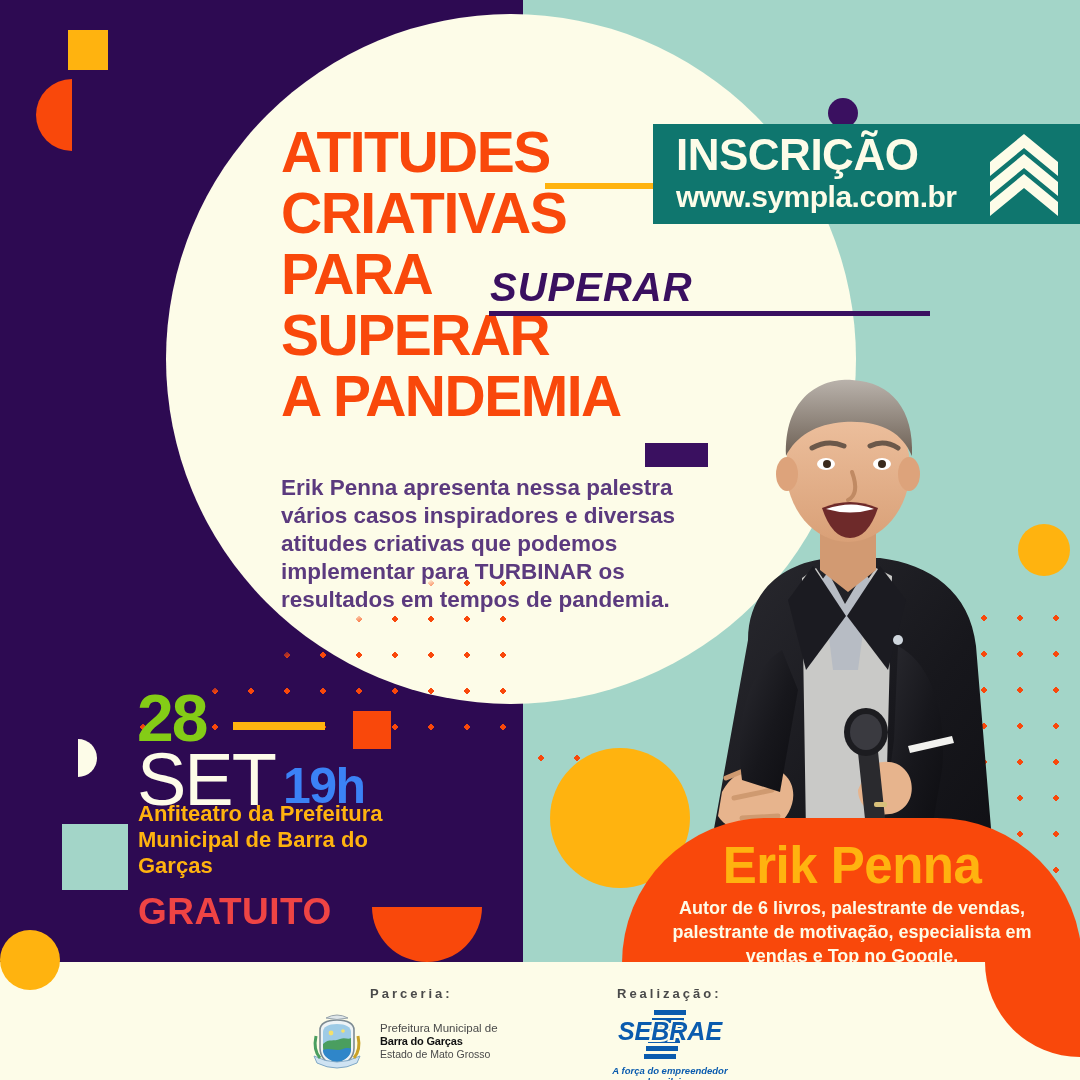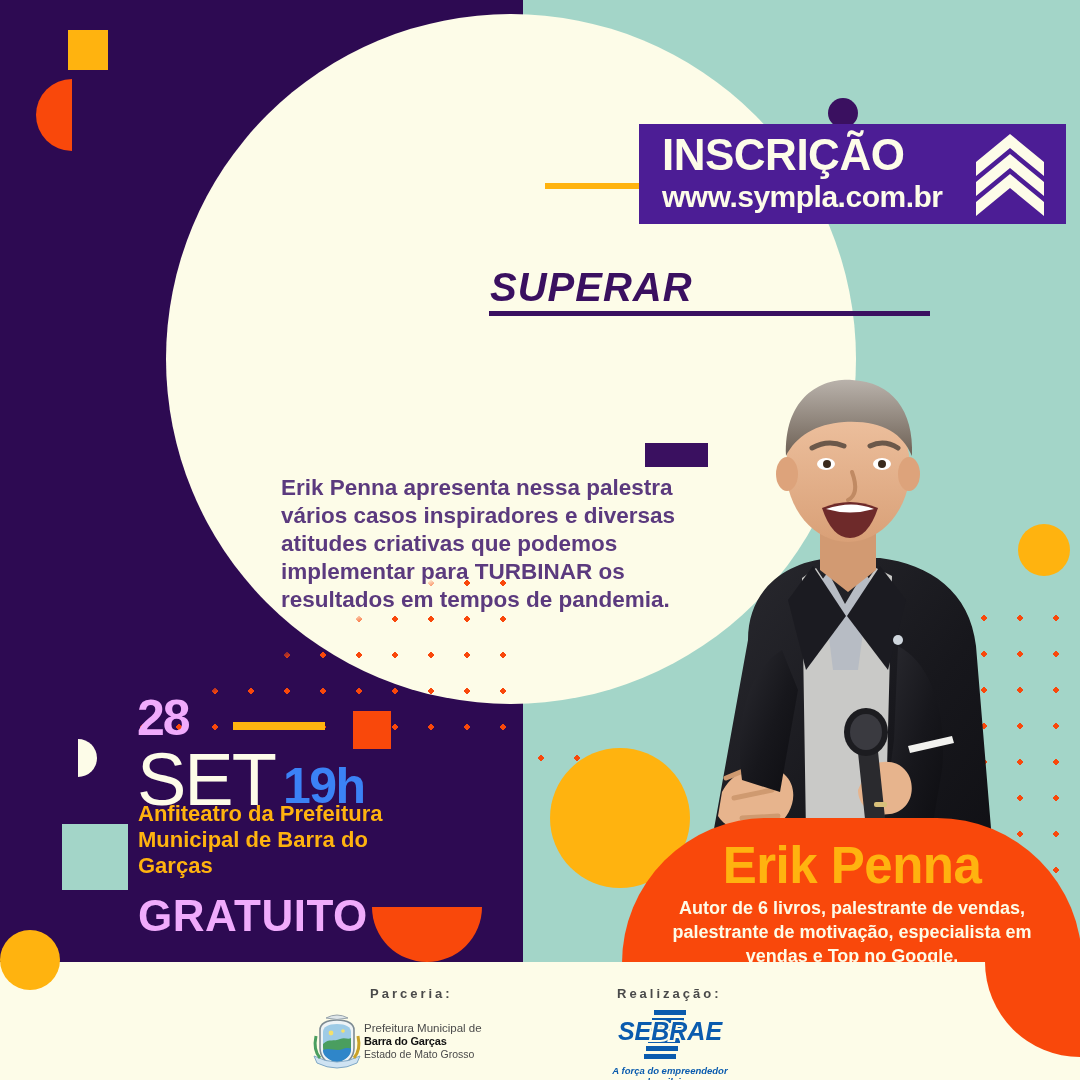--- a/index.html
+++ b/index.html
@@ -75,52 +75,52 @@
   #palestra-rule{left:489px;top:311px;width:441px;height:5px;background:#3A1060;}
 
   
   #desc{
     left:281px;top:474px;width:400px;color:#5B3A7E;
     font-size:22.5px;font-weight:700;line-height:28px;
   }
 
   
   #reg-banner{
-    left:639px;top:124px;width:427px;height:100px;background:#4c1d95;
+    left:653px;top:124px;width:427px;height:100px;background:#0f766e;
   }
   #reg-title{
     position:absolute;left:23px;top:6px;color:#FDFCE8;
     font-size:44px;font-weight:800;letter-spacing:-0.5px;
   }
   #reg-url{
     position:absolute;left:23px;top:56px;color:#FDFCE8;
     font-size:30px;font-weight:700;letter-spacing:-0.5px;
   }
   #reg-chevrons{position:absolute;right:18px;top:8px;width:76px;height:84px;}
 
   
   #date-day{
-    left:137px;top:681px;color:#f0abfc;font-size:50px;font-weight:800;
+    left:137px;top:681px;color:#84cc16;font-size:66px;font-weight:800;
     letter-spacing:-2px;line-height:74px;
   }
   #date-rule{left:233px;top:722px;width:92px;height:8px;background:#FFB30F;}
   #date-month{
     left:137px;top:743px;color:#FDFCE8;font-size:74px;font-weight:400;
     letter-spacing:-2px;line-height:74px;
   }
   #date-time{
     left:283px;top:757px;color:#3b82f6;font-size:50px;font-weight:800;
     letter-spacing:-1.5px;
   }
   #venue{
     left:138px;top:801px;width:290px;color:#FFB30F;
     font-size:22px;font-weight:800;line-height:26px;
   }
   #free-label{
-    left:138px;top:891px;color:#f0abfc;font-size:44px;font-weight:800;
+    left:138px;top:891px;color:#ef4444;font-size:37px;font-weight:800;
     letter-spacing:0.5px;
   }
 
   
   #speaker-photo{left:630px;top:340px;width:420px;height:622px;}
 
   
   #speaker-badge{
     left:622px;top:818px;width:460px;height:290px;background:#F9480B;
     border-radius:230px 230px 230px 230px;overflow:hidden;
@@ -138,21 +138,21 @@
     border-radius:0 0 0 120px;
   }
 
   
   .foot-kicker{
     color:#4A4A4A;font-size:13px;font-weight:600;letter-spacing:3px;
   }
   #foot-parceria-label{left:370px;top:986px;}
   #foot-realizacao-label{left:617px;top:986px;}
 
-  #foot-pref{left:310px;top:1012px;display:flex;align-items:center;gap:0;}
+  #foot-pref{left:310px;top:1012px;display:flex;align-items:center;gap:16px;}
   #foot-pref-text{line-height:1.22;}
   #pref-l1{font-size:11.5px;color:#4A4A4A;}
   #pref-l2{font-size:11px;color:#111;font-weight:800;letter-spacing:-0.2px;}
   #pref-l3{font-size:10.5px;color:#4A4A4A;}
 
   #foot-sebrae{left:600px;top:1008px;text-align:center;width:140px;}
   #sebrae-tagline{
     color:#0A5BAE;font-size:9.5px;font-weight:700;font-style:italic;
     margin-top:5px;
   }
@@ -169,20 +169,27 @@
   <div class="abs" id="deco-yellow-square"></div>
   <div class="abs" id="deco-orange-halfcircle"></div>
   <div class="abs" id="deco-purple-dot"></div>
   <div class="abs dotgrid" id="dots-left"></div>
   <div class="abs dotgrid" id="dots-right"></div>
   <div class="abs dotgrid" id="dots-bottom-left"></div>
   <div class="abs" id="deco-yellow-dot-sm"></div>
   <div class="abs" id="deco-yellow-dot-md"></div>
   <div class="abs" id="deco-yellow-dot-lg"></div>
 
+  <div class="abs" id="headline">
+    <div class="hl-line">ATITUDES</div>
+    <div class="hl-line">CRIATIVAS</div>
+    <div class="hl-line">PARA</div>
+    <div class="hl-line">SUPERAR</div>
+    <div class="hl-line">A PANDEMIA</div>
+  </div>
   <div class="abs" id="yellow-rule"></div>
   <div class="abs" id="palestra">SUPERAR</div>
   <div class="abs" id="palestra-rule"></div>
   <div class="abs" id="deco-purple-bar"></div>
 
   <div class="abs" id="desc">Erik Penna apresenta nessa palestra vários casos inspiradores e diversas atitudes criativas que podemos implementar para TURBINAR os resultados em tempos de pandemia.</div>
 
   <div class="abs" id="reg-banner">
     <div id="reg-title">INSCRIÇÃO</div>
     <div id="reg-url">www.sympla.com.br</div>

